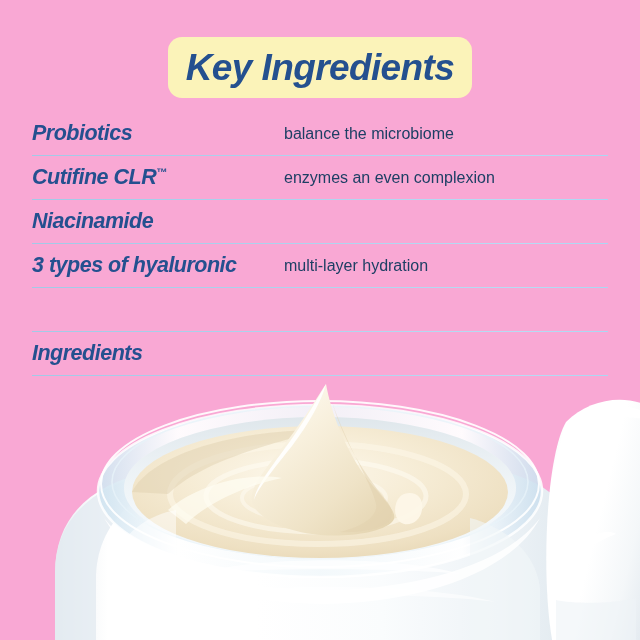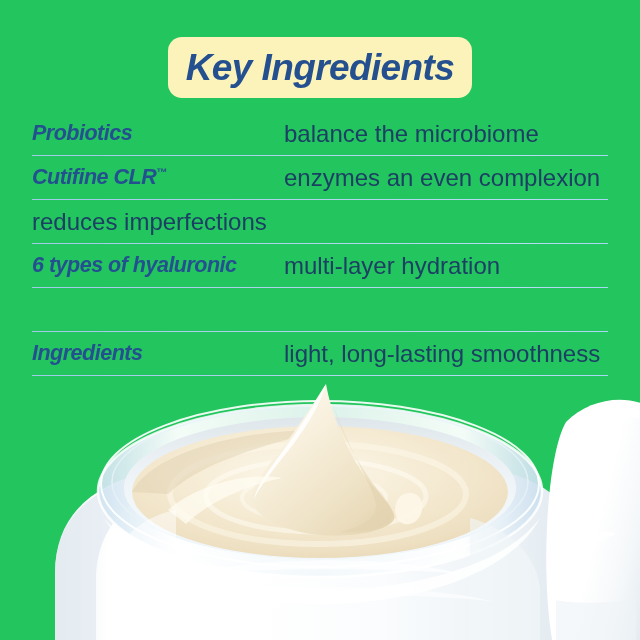--- a/index.html
+++ b/index.html
@@ -10,21 +10,21 @@
     width: 640px;
     height: 640px;
     overflow: hidden;
     font-family: "Liberation Sans", sans-serif;
   }
 
   #poster {
     position: relative;
     width: 640px;
     height: 640px;
-    background: #22c55e;
+    background: #f9a8d4;
     overflow: hidden;
   }
 
   
   #title-badge {
     position: absolute;
     left: 168px;
     top: 37px;
     width: 304px;
     height: 61px;
@@ -93,21 +93,21 @@
   .ing-name .tm {
     font-size: 11px;
     vertical-align: super;
     letter-spacing: 0;
   }
   .ing-desc {
     flex: 1;
     font-family: "Liberation Sans", sans-serif;
     font-weight: normal;
     font-style: normal;
-    font-size: 24px;
+    font-size: 16px;
     color: #1d3f64;
     white-space: nowrap;
     line-height: 1;
   }
 
   
   #product-photo {
     position: absolute;
     left: 0;
     top: 368px;
@@ -137,37 +137,36 @@
     </div>
     <div class="divider"></div>
 
     <div class="ingredient-row">
       <div class="ing-name"><span>Cutifine CLR</span><span class="tm">™</span></div>
       <div class="ing-desc">enzymes an even complexion</div>
     </div>
     <div class="divider"></div>
 
     <div class="ingredient-row">
-      <div class="ing-desc">reduces imperfections</div>
-    </div>
-    <div class="divider"></div>
-
-    <div class="ingredient-row">
-      <div class="ing-name">6 types of hyaluronic</div>
+      <div class="ing-name">Niacinamide</div>
+    </div>
+    <div class="divider"></div>
+
+    <div class="ingredient-row">
+      <div class="ing-name">3 types of hyaluronic</div>
       <div class="ing-desc">multi-layer hydration</div>
     </div>
     <div class="divider"></div>
 
     <div class="ingredient-row">
     </div>
     <div class="divider"></div>
 
     <div class="ingredient-row">
       <div class="ing-name">Ingredients</div>
-      <div class="ing-desc">light, long-lasting smoothness</div>
     </div>
     <div class="divider"></div>
 
   </div>
 
   <div id="product-photo">
     <svg width="640" height="272" viewBox="0 0 640 272" xmlns="http://www.w3.org/2000/svg">
       <defs>
         <linearGradient id="jarBody" x1="0" y1="0" x2="1" y2="0">
           <stop offset="0%" stop-color="#e9eef2"></stop>

